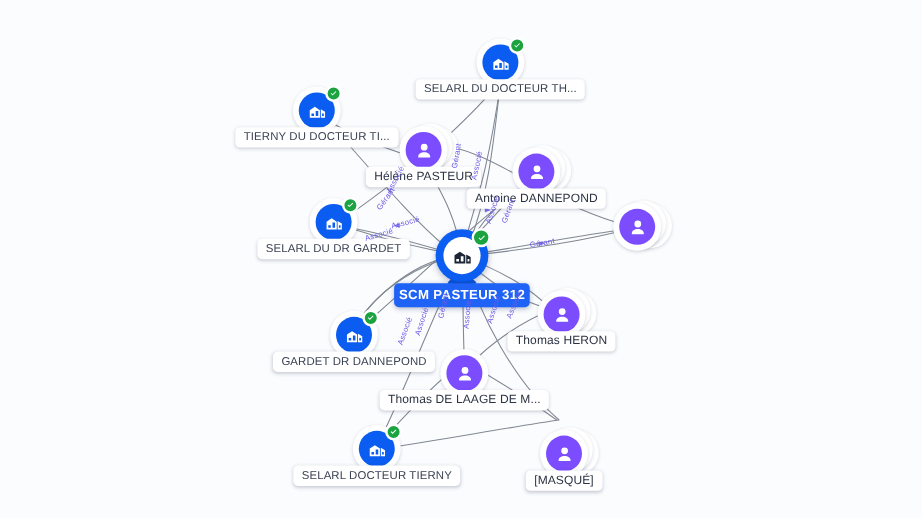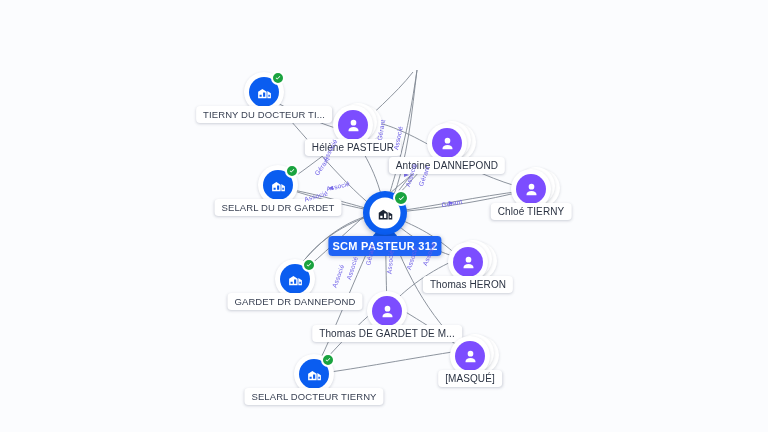--- a/index.html
+++ b/index.html
@@ -150,20 +150,36 @@
       </div>
       <div class="check">
         <svg viewBox="0 0 16 16">
             <path fill="#ffffff" d="M6.4 11.2 3.2 8l1.1-1.1 2.1 2.1 5-5L12.6 5z"></path>
           </svg>
       </div>
     </div>
     <div class="pin-label">SCM PASTEUR 312</div>
   </div>
 
+  <div class="node company" style="left:417px;top:52px;">
+    <div class="puck">
+      <div class="halo"></div>
+      <div class="disc company">
+        <svg viewBox="0 0 24 24" width="17" height="17">
+            <path fill="#ffffff" d="M3 20V11l6-4 6 4v9H3zm2-2h3v-3H5v3zm5 0h3v-6h-3v6zM16 20V10l5 3v7h-5zm1.5-2h2v-3h-2v3z"></path>
+          </svg>
+      </div>
+      <div class="check">
+        <svg viewBox="0 0 16 16">
+            <path fill="#ffffff" d="M6.4 11.2 3.2 8l1.1-1.1 2.1 2.1 5-5L12.6 5z"></path>
+          </svg>
+      </div>
+    </div>
+    <div class="label">SELARL DU DOCTEUR TH...</div>
+  </div>
 
   <div class="node company" style="left:264px;top:92px;">
     <div class="puck">
       <div class="halo"></div>
       <div class="disc company">
         <svg viewBox="0 0 24 24" width="17" height="17">
             <path fill="#ffffff" d="M3 20V11l6-4 6 4v9H3zm2-2h3v-3H5v3zm5 0h3v-6h-3v6zM16 20V10l5 3v7h-5zm1.5-2h2v-3h-2v3z"></path>
           </svg>
       </div>
       <div class="check">
@@ -207,21 +223,20 @@
     <div class="puck">
       <div class="stack s2"></div>
       <div class="stack s1"></div>
       <div class="halo"></div>
       <div class="disc person">
         <svg viewBox="0 0 24 24" width="17" height="17">
             <path fill="#ffffff" d="M12 12a4 4 0 1 0 0-8 4 4 0 0 0 0 8zm0 2c-4 0-7 2.2-7 4.6V20h14v-1.4C19 16.2 16 14 12 14z"></path>
           </svg>
       </div>
     </div>
-    <div class="label">Chloé TIERNY</div>
   </div>
 
   <div class="node company" style="left:278px;top:185px;">
     <div class="puck">
       <div class="halo"></div>
       <div class="disc company">
         <svg viewBox="0 0 24 24" width="17" height="17">
             <path fill="#ffffff" d="M3 20V11l6-4 6 4v9H3zm2-2h3v-3H5v3zm5 0h3v-6h-3v6zM16 20V10l5 3v7h-5zm1.5-2h2v-3h-2v3z"></path>
           </svg>
       </div>
@@ -267,24 +282,24 @@
 
   <div class="node person" style="left:387px;top:311px;">
     <div class="puck">
       <div class="halo"></div>
       <div class="disc person">
         <svg viewBox="0 0 24 24" width="17" height="17">
             <path fill="#ffffff" d="M12 12a4 4 0 1 0 0-8 4 4 0 0 0 0 8zm0 2c-4 0-7 2.2-7 4.6V20h14v-1.4C19 16.2 16 14 12 14z"></path>
           </svg>
       </div>
     </div>
-    <div class="label">Thomas DE GARDET DE M...</div>
-  </div>
-
-  <div class="node person" style="left:470px;top:356px;">
+    <div class="label">Thomas DE LAAGE DE M...</div>
+  </div>
+
+  <div class="node person" style="left:470px;top:378px;">
     <div class="puck">
       <div class="stack s2"></div>
       <div class="stack s1"></div>
       <div class="halo"></div>
       <div class="disc person">
         <svg viewBox="0 0 24 24" width="17" height="17">
             <path fill="#ffffff" d="M12 12a4 4 0 1 0 0-8 4 4 0 0 0 0 8zm0 2c-4 0-7 2.2-7 4.6V20h14v-1.4C19 16.2 16 14 12 14z"></path>
           </svg>
       </div>
     </div>

